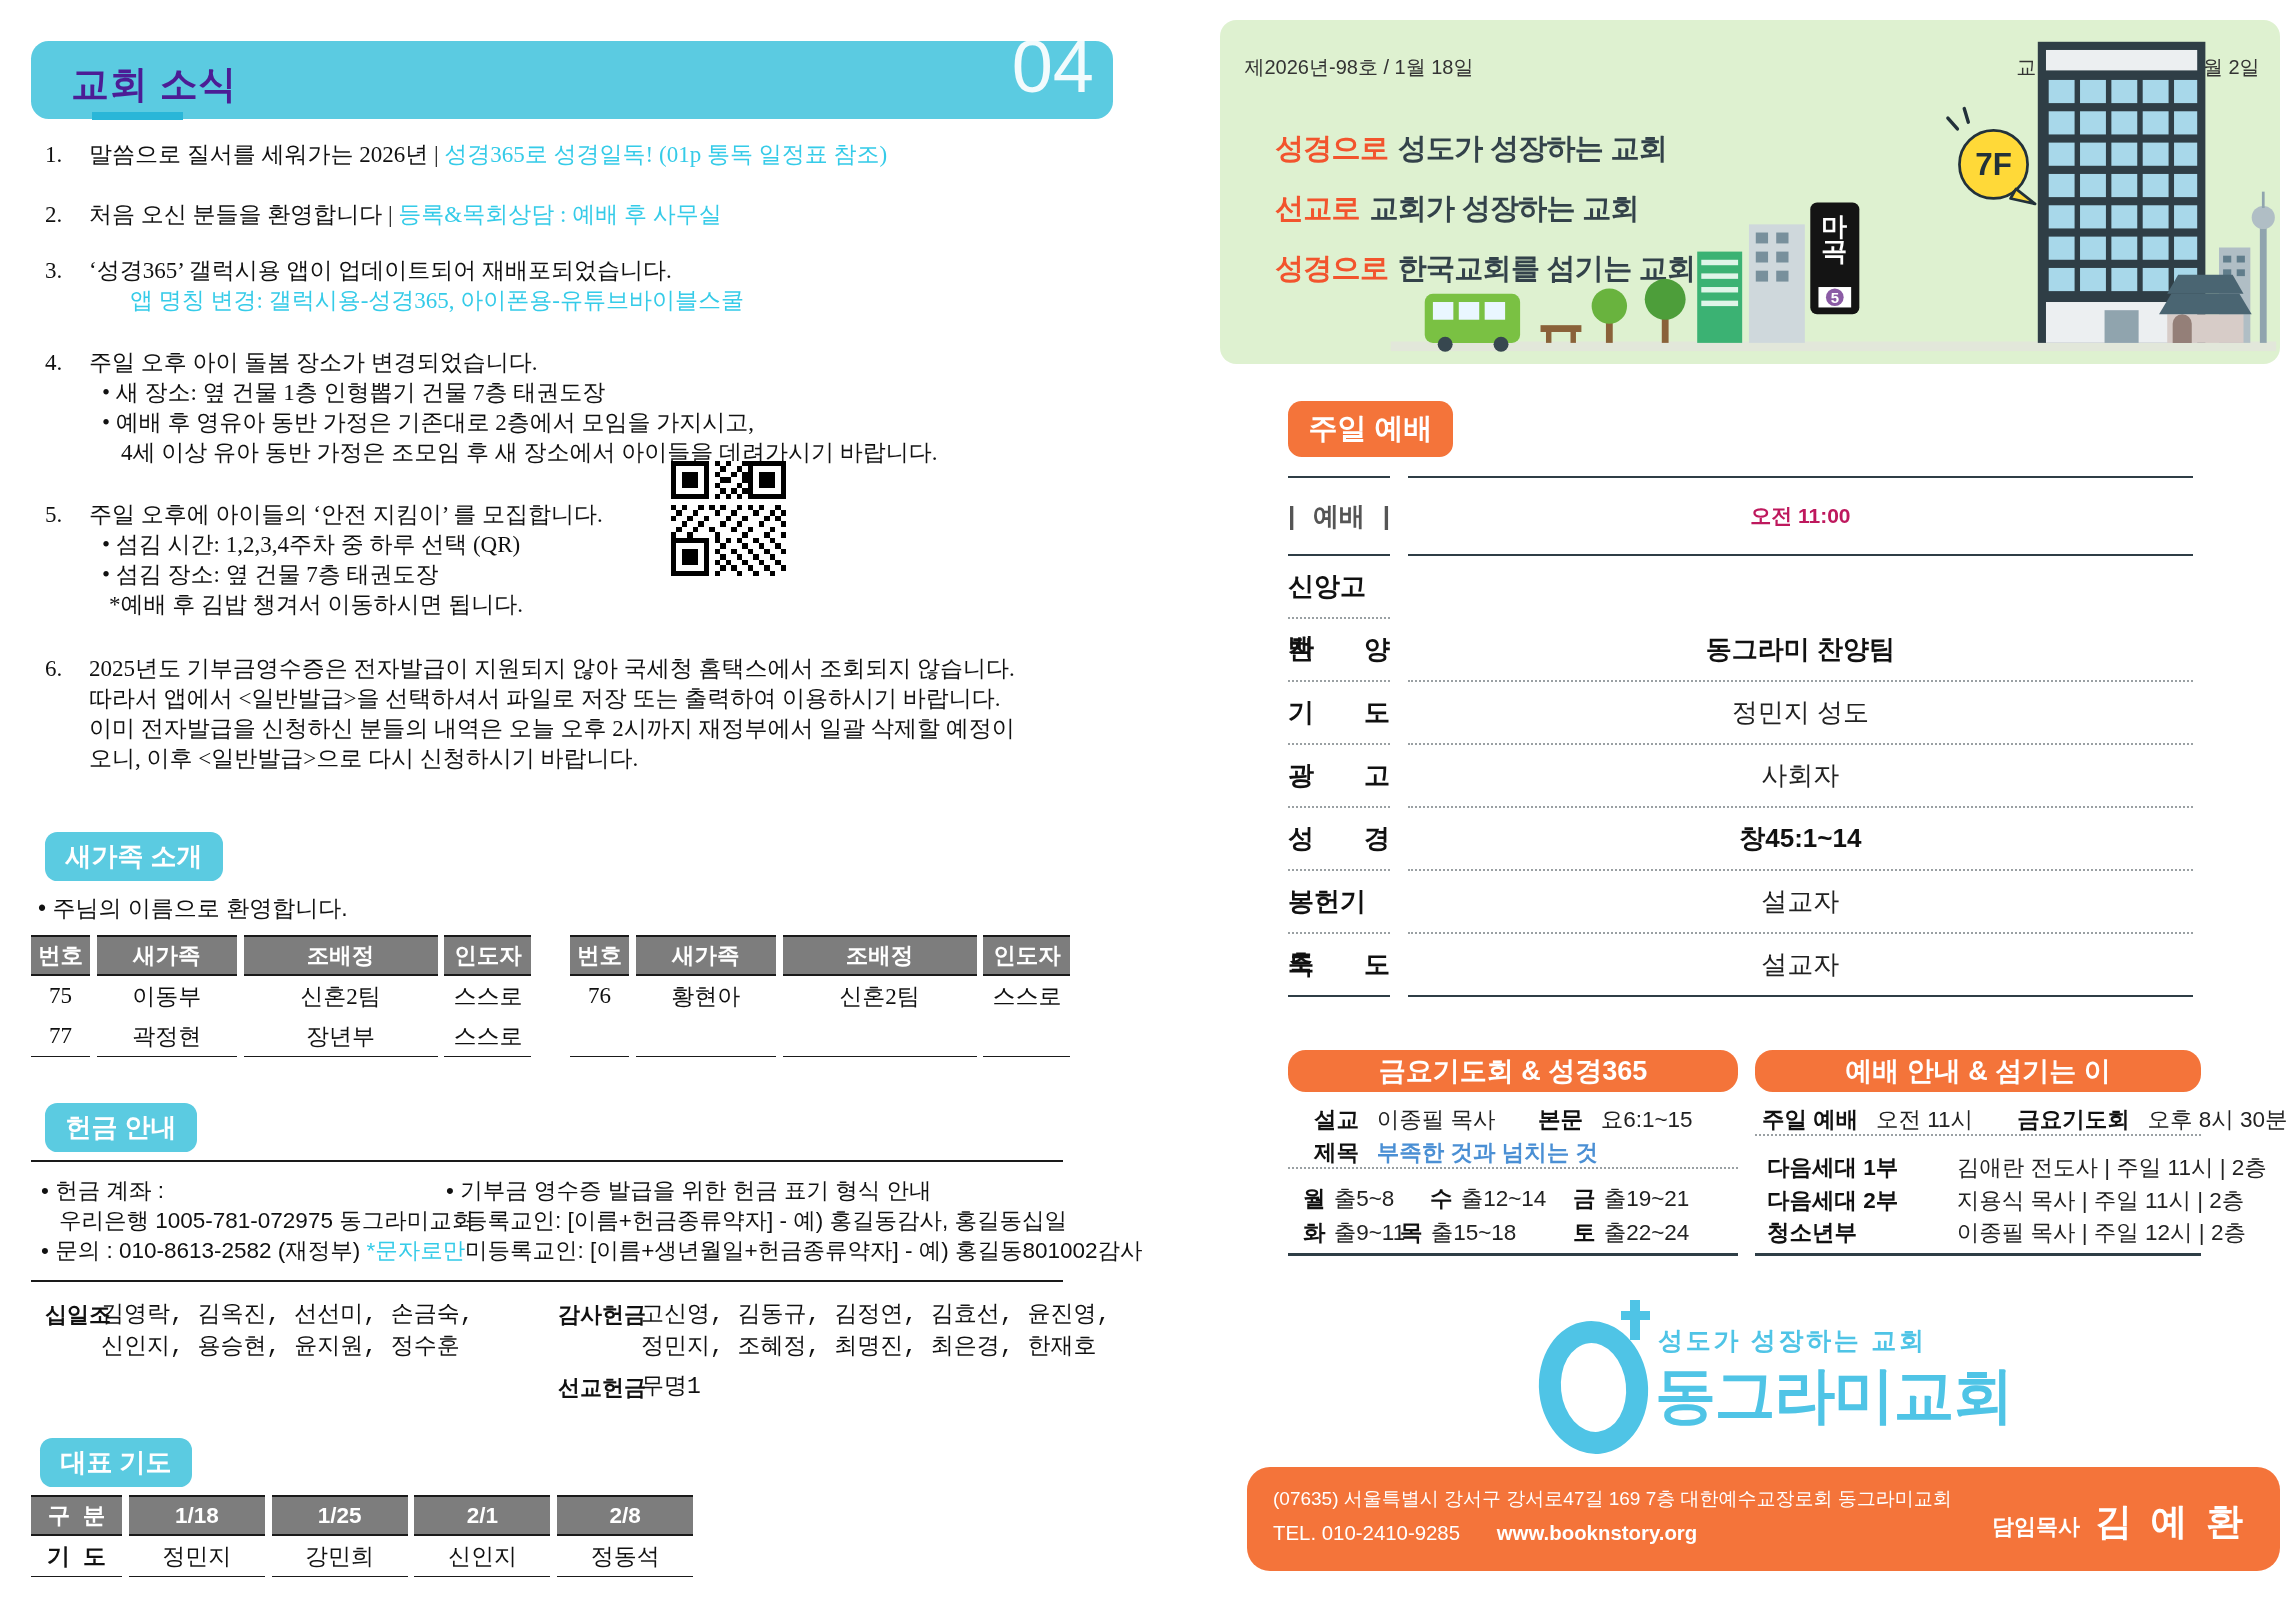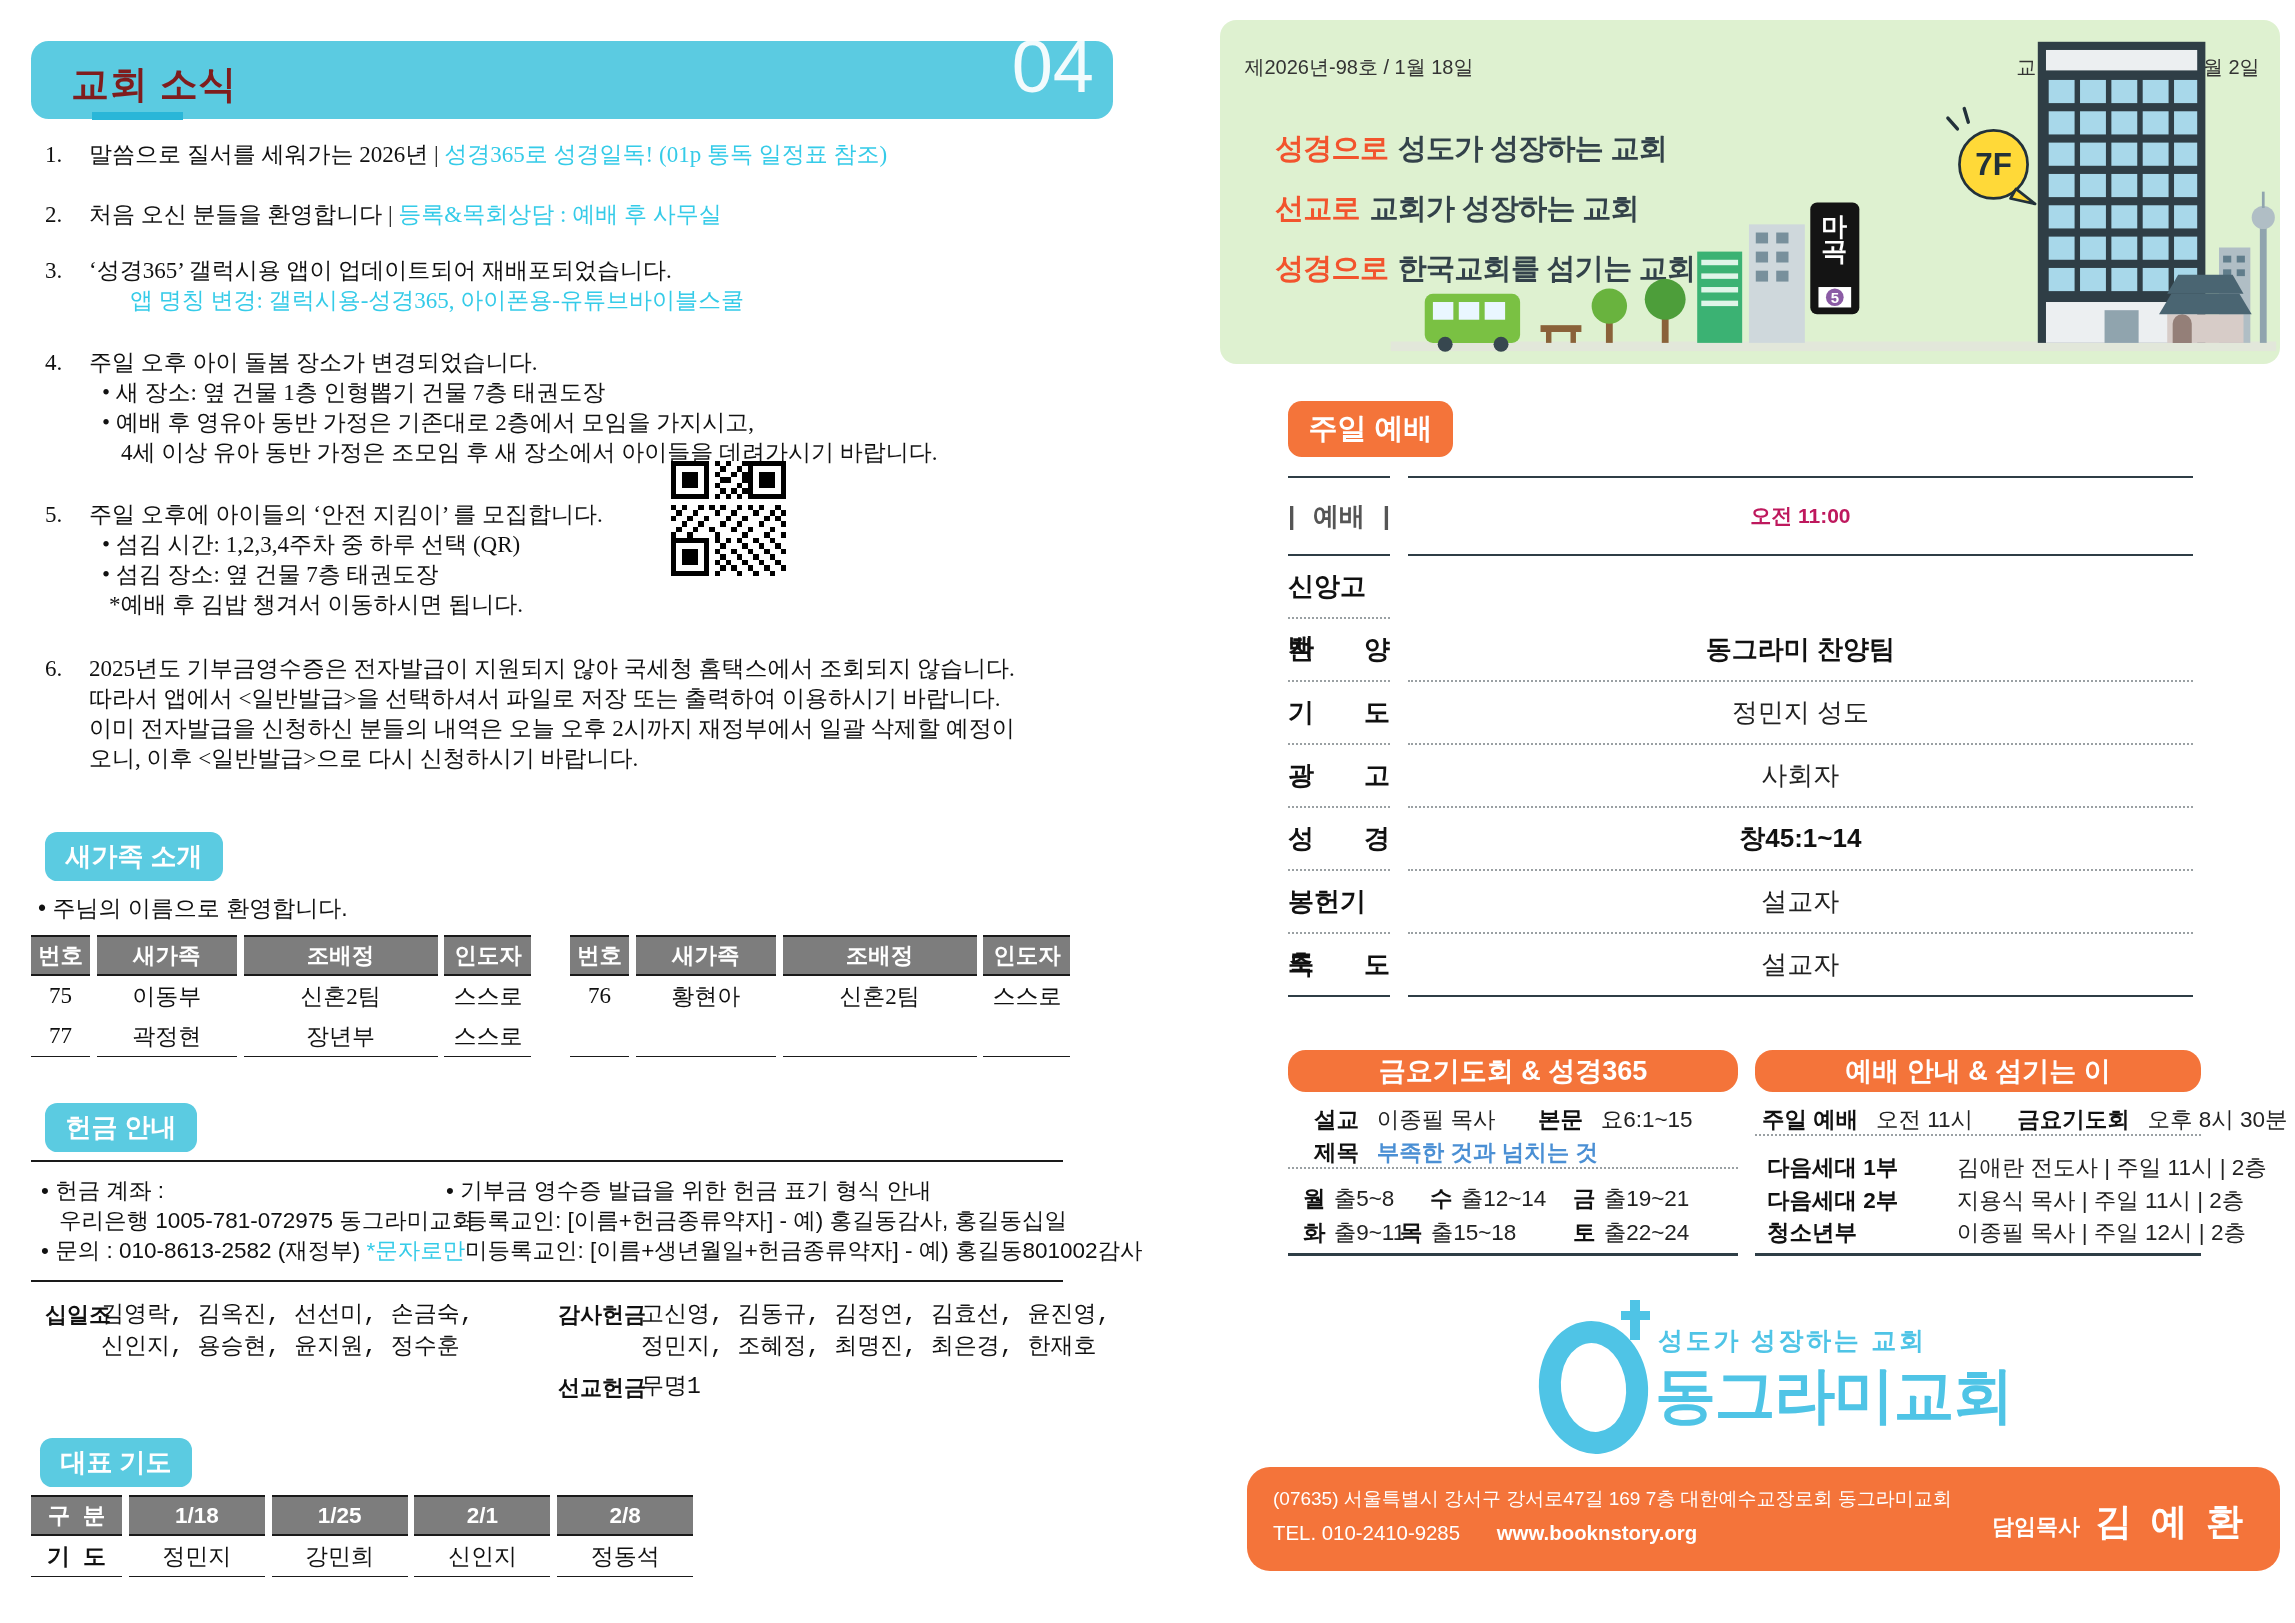--- a/index.html
+++ b/index.html
@@ -7,21 +7,21 @@
        font-family:"Liberation Sans",sans-serif;color:#111;}
   .abs{position:absolute;}
   .sans{font-family:"Liberation Sans",sans-serif;}
   .cy{color:#35cbe8;}
   .blue{color:#4a8fd4;}
   .b{font-weight:bold;}
   .pre{white-space:pre;}
 
   
   .lp-header{left:31px;top:41px;width:1082px;height:78px;background:#5bcbe1;border-radius:17.7px;}
-  .lp-title{position:absolute;left:40px;top:17.7px;font-size:38px;font-weight:bold;color:#7f1d1d;letter-spacing:0.7px;}
+  .lp-title{position:absolute;left:40px;top:17.7px;font-size:38px;font-weight:bold;color:#4c1d95;letter-spacing:0.7px;}
   .lp-accent{position:absolute;left:61px;top:71px;width:91px;height:8.2px;background:#29b6d8;}
   .lp-num{position:absolute;right:19px;top:-22px;font-size:74px;font-weight:400;color:rgba(255,255,255,.92);line-height:1.3;}
   .ann{position:absolute;font-family:"Liberation Serif",serif;font-size:23px;line-height:30px;white-space:nowrap;}
   .ann .no{display:inline-block;width:44px;}
   .tag{position:absolute;background:#5bcbe1;color:#fff;font-weight:bold;font-size:26px;
        padding:6.8px 20.4px;border-radius:12.3px;white-space:nowrap;}
   .nf-grid{position:absolute;display:grid;grid-template-columns:59px 140px 194px 87px;column-gap:6.8px;}
   .nf-h{background:#7d7d7d;color:#fff;font-weight:bold;font-size:22.5px;height:37px;
         display:flex;align-items:center;justify-content:center;border-top:2.7px solid #1a1a1a;border-bottom:2.7px solid #1a1a1a;}
   .nf-c{height:40px;font-family:"Liberation Serif",serif;font-size:23px;display:flex;align-items:center;justify-content:center;}

